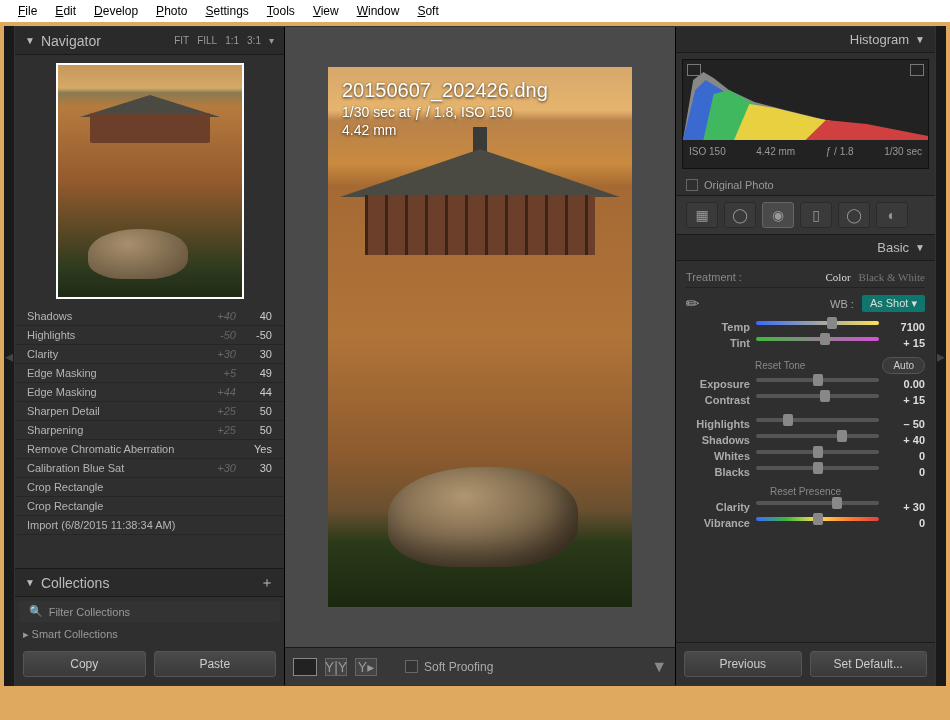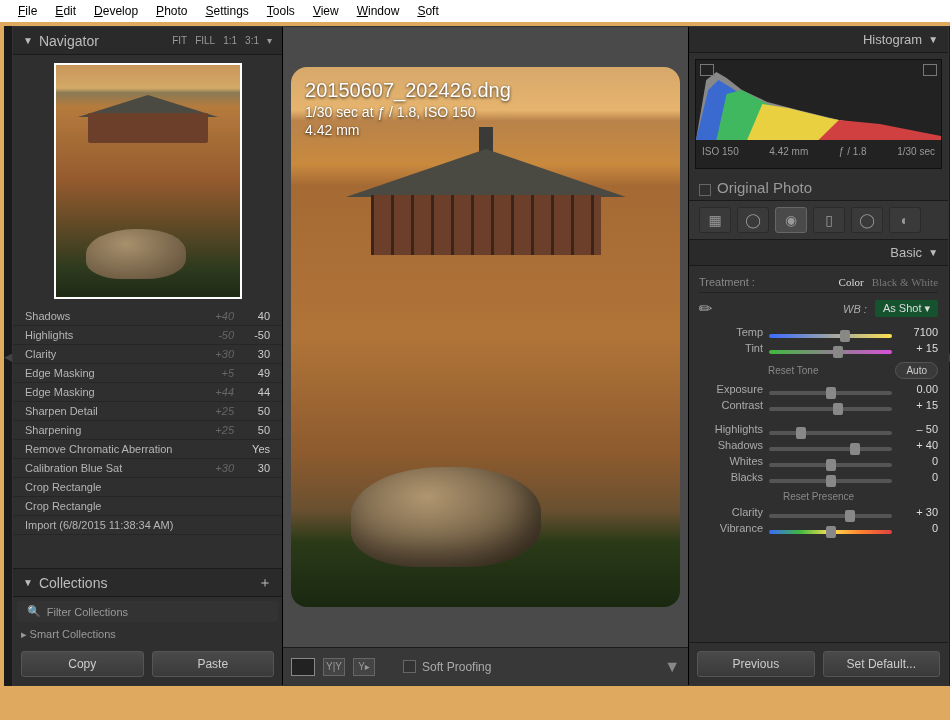--- a/index.html
+++ b/index.html
@@ -31,55 +31,55 @@
 .history-row { display: flex; padding: 3px 12px; border-bottom: 1px solid #262626; }
 .history-row .hname { flex: 1; }
 .history-row .hv1 { width: 36px; text-align: right; color: #666; font-style: italic; }
 .history-row .hv2 { width: 36px; text-align: right; color: #ccc; }
 .collections-sec { border-top: 1px solid #1a1a1a; }
 .coll-filter { display: flex; align-items: center; padding: 4px 10px; background: #333; margin: 4px; border-radius: 3px; font-size: 11px; color: #999; gap: 6px; }
 .coll-row { padding: 2px 8px; font-size: 11px; color: #999; }
 .bottom-buttons { display: flex; gap: 8px; padding: 8px; }
 .btn { flex: 1; height: 26px; background: linear-gradient(#4a4a4a, #3a3a3a); border: 1px solid #555; color: #ccc; font-size: 12px; cursor: pointer; border-radius: 3px; }
 .center-image-wrap { flex: 1; display: flex; align-items: center; justify-content: center; padding: 8px; position: relative; }
-.center-image { width: 389px; height: 540px; background: linear-gradient(to bottom, #d6a86a 0%, #e6b46e 8%, #b8824a 10%, #c98a3e 18%, #a56a34 22%, #b07438 50%, #8c5a2e 72%, #6a5030 82%, #2a3a18 88%, #1a2810 100%); position: relative; overflow: hidden; border-radius: 16px; }
+.center-image { width: 304px; height: 540px; background: linear-gradient(to bottom, #d6a86a 0%, #e6b46e 8%, #b8824a 10%, #c98a3e 18%, #a56a34 22%, #b07438 50%, #8c5a2e 72%, #6a5030 82%, #2a3a18 88%, #1a2810 100%); position: relative; overflow: hidden; }
 .ci-rock { position: absolute; bottom: 40px; left: 60px; width: 190px; height: 100px; background: radial-gradient(ellipse at 40% 30%, #b09670, #5a4a35 80%); border-radius: 48% 45% 40% 35%; box-shadow: inset -10px -15px 30px rgba(0,0,0,0.4); }
 .ci-gazebo-base { position: absolute; top: 128px; left: 50%; transform: translateX(-50%); width: 230px; height: 60px; background: #6b3f2a; }
 .ci-gazebo-posts { position: absolute; top: 128px; left: 50%; transform: translateX(-50%); width: 230px; height: 60px; background: repeating-linear-gradient(90deg, #3a2518 0 3px, transparent 3px 20px); }
 .ci-roof { position: absolute; top: 82px; left: 50%; transform: translateX(-50%); width: 0; height: 0; border-left: 140px solid transparent; border-right: 140px solid transparent; border-bottom: 48px solid #4a4a42; }
 .ci-chimney { position: absolute; top: 60px; left: 50%; transform: translateX(-50%); width: 14px; height: 28px; background: #3a3a38; }
 .overlay-text { position: absolute; top: 12px; left: 14px; color: #fff; text-shadow: 0 1px 3px rgba(0,0,0,0.8); }
 .overlay-text .fn { font-size: 20px; }
 .overlay-text .meta { font-size: 14px; margin-top: 2px; }
 .toolbar-bottom { height: 38px; border-top: 1px solid #1a1a1a; display: flex; align-items: center; padding: 0 8px; gap: 8px; background: #383838; }
 .tb-rect { width: 24px; height: 18px; border: 1px solid #888; background: #222; }
-.tb-yy { width: 22px; height: 18px; background: #444; border: 1px solid #666; color: #999; font-size: 10px; display: flex; align-items: center; justify-content: center; }
+.tb-yy { width: 22px; height: 18px; background: #444; border: 1px solid #666; color: #999; font-size: 14px; display: flex; align-items: center; justify-content: center; }
 .tb-check { display: flex; align-items: center; gap: 6px; color: #aaa; font-size: 12px; }
 .tb-check .box { width: 13px; height: 13px; border: 1px solid #666; background: #333; }
 .right-header { height: 26px; display: flex; align-items: center; justify-content: flex-end; padding: 0 10px; color: #bcbcbc; font-size: 13px; background: #2a2a2a; border-bottom: 1px solid #1a1a1a; gap: 6px; }
 .histogram-box { height: 110px; margin: 6px; background: #222; border: 1px solid #111; position: relative; overflow: hidden; }
 .histo-svg { width: 100%; height: 80px; }
 .histo-meta { display: flex; justify-content: space-between; padding: 2px 6px; font-size: 10px; color: #999; }
 .histo-clip { position: absolute; top: 4px; width: 14px; height: 12px; border: 1px solid #777; }
 .histo-clip.l { left: 4px; } .histo-clip.r { right: 4px; }
-.orig-photo { display: flex; align-items: flex-end; gap: 6px; padding: 4px 10px; font-size: 15px; color: #999; }
+.orig-photo { display: flex; align-items: flex-end; gap: 6px; padding: 4px 10px; font-size: 11px; color: #999; }
 .orig-photo .box { width: 12px; height: 12px; border: 1px solid #666; }
 .tool-icons { display: flex; gap: 6px; padding: 6px 10px; border-top: 1px solid #1a1a1a; border-bottom: 1px solid #1a1a1a; background: #353535; }
 .tool-icons .ti { width: 32px; height: 26px; background: #3a3a3a; border: 1px solid #2a2a2a; border-radius: 3px; display: flex; align-items: center; justify-content: center; color: #999; font-size: 14px; cursor: pointer; }
 .tool-icons .ti.active { background: #4a4a4a; border-color: #666; }
 .basic-panel { padding: 6px 10px; font-size: 11px; color: #b5b5b5; flex: 1; overflow-y: auto; }
 .treatment-row { display: flex; align-items: center; gap: 8px; padding: 4px 0; border-bottom: 1px solid #222; }
 .treatment-row .lbl { color: #888; }
 .treatment-row .opt { color: #ddd; cursor: pointer; font-family: Liberation Serif, serif; }
 .treatment-row .opt.dim { color: #777; }
 .wb-row { display: flex; align-items: center; padding: 6px 0; gap: 8px; }
 .wb-row .dropper { font-size: 16px; transform: rotate(-45deg); color: #aaa; }
-.wb-row .lbl { flex: 1; text-align: right; color: #aaa; font-style: italic; }
-.wb-row .val { color: #ddd; padding: 2px 8px; background: #14532d; border-radius: 2px; }
-.slider-row { display: flex; align-items: flex-end; gap: 6px; padding: 2px 0; }
+.wb-row .lbl { flex: 1; text-align: right; color: #aaa; }
+.wb-row .val { color: #ddd; padding: 2px 8px; background: #0f766e; border-radius: 2px; }
+.slider-row { display: flex; align-items: flex-start; gap: 6px; padding: 2px 0; font-weight: bold; }
 .slider-row .slbl { width: 64px; text-align: right; color: #aaa; font-size: 11px; }
 .slider-row .strack { flex: 1; height: 4px; background: #555; border-radius: 2px; position: relative; }
 .slider-row .strack.temp { background: linear-gradient(90deg, #3a6aff, #ffe050); }
 .slider-row .strack.tint { background: linear-gradient(90deg, #3fb83f, #d850d8); }
 .slider-row .strack.vib { background: linear-gradient(90deg, #3a6aff, #3fb83f, #ffe050, #ff8030, #e04040); }
 .slider-row .sthumb { position: absolute; top: -4px; width: 10px; height: 12px; background: #888; border-radius: 2px; transform: translateX(-50%); }
 .slider-row .sval { width: 40px; text-align: right; color: #ddd; }
 .section-hdr { display: flex; align-items: center; padding: 6px 0 2px 0; gap: 8px; }
 .section-hdr .shlbl { flex: 1; text-align: center; color: #888; font-size: 10px; }
 .section-hdr .auto { padding: 2px 10px; background: #3a3a3a; border: 1px solid #555; border-radius: 10px; font-size: 10px; color: #ccc; cursor: pointer; }

